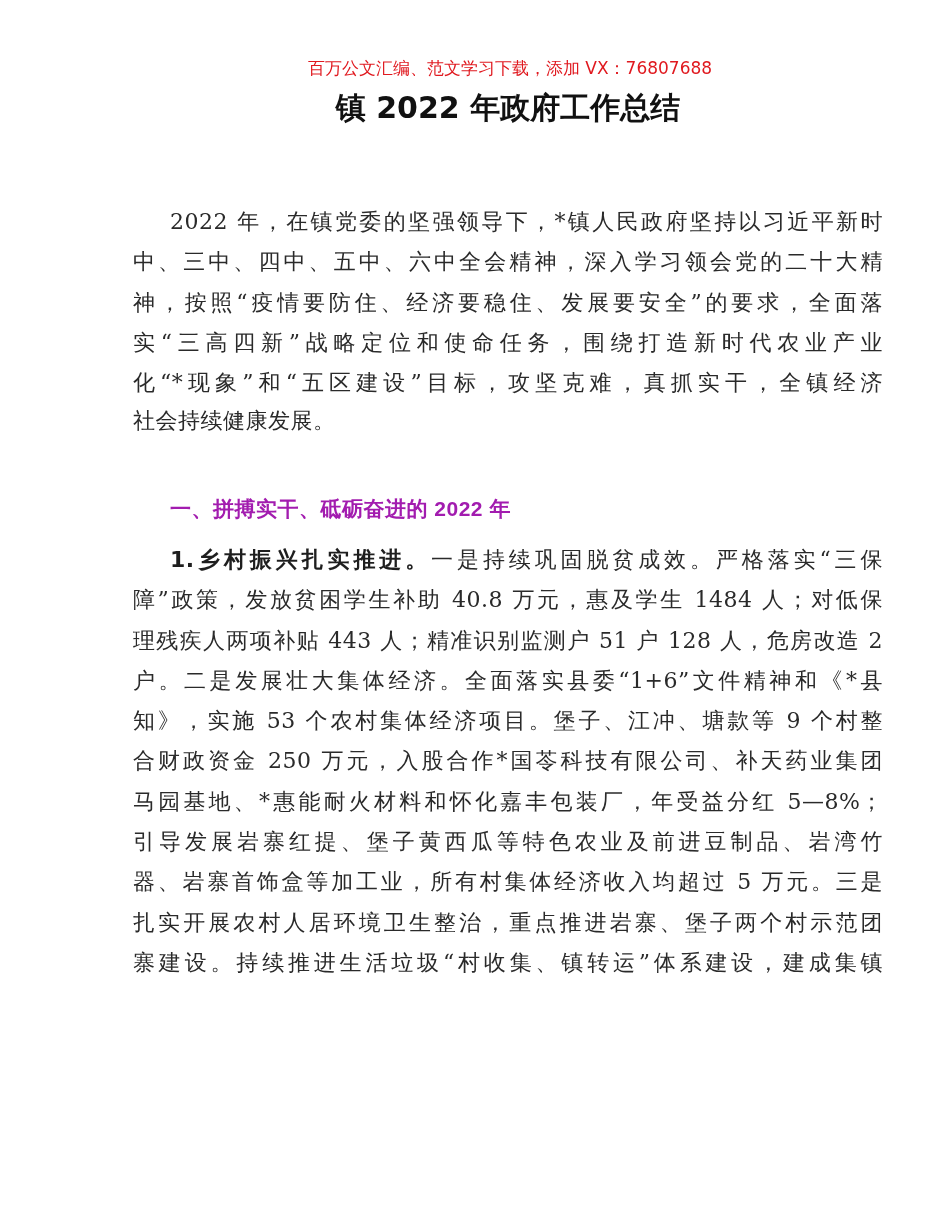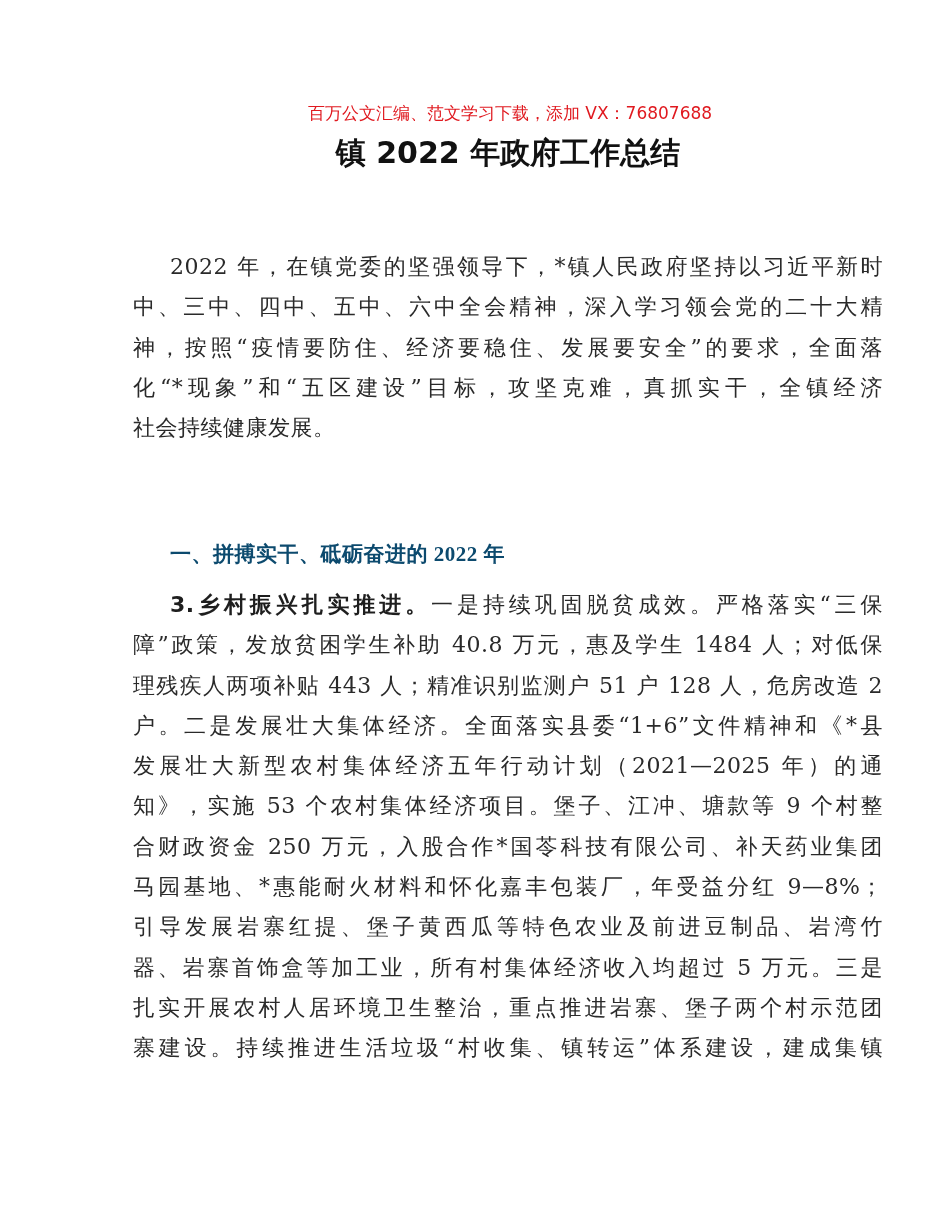--- a/index.html
+++ b/index.html
@@ -1,71 +1,71 @@
 <!DOCTYPE html>
 <html><head>
 <meta charset="utf-8">
 <style>
   html, body { margin: 0; padding: 0; background: #ffffff; }
   body { width: 950px; height: 1230px; position: relative; overflow: hidden; }
-  .page { position: absolute; left: 0; top: 0; width: 950px; height: 950px; background: #ffffff; margin-top: 45px; }
+  .page { position: absolute; left: 0; top: 0; width: 950px; height: 950px; background: #ffffff; }
   .watermark {
     position: absolute; left: 0; top: 57px; width: 1020px; text-align: center;
     color: #e0191f; font-family: "DejaVu Sans", sans-serif; font-size: 17px; line-height: 22px;
     white-space: nowrap;
   }
   .title {
     position: absolute; left: 0; top: 88px; width: 1016px; text-align: center;
     color: #111111; font-family: "DejaVu Sans", sans-serif; font-weight: bold; font-size: 30px; line-height: 40px;
     white-space: nowrap;
   }
   .body-text {
     position: absolute; left: 133px; width: 750px;
     font-family: "DejaVu Serif", serif; font-size: 22px; color: #2a2a2a;
   }
   .line {
     display: block; height: 40.3px; line-height: 40.3px; white-space: nowrap;
     text-align: justify; text-align-last: justify; letter-spacing: 0.5px;
   }
-  .line.last { text-align-last: left; }
+  .line.last { text-align-last: left; font-family: Liberation Mono, monospace; }
   .indent { padding-left: 37px; }
   .h1 {
-    font-family: Liberation Serif, serif; font-weight: bold; color: #0c4a6e; font-size: 21px;
+    font-family: Liberation Sans, sans-serif; font-weight: bold; color: #a21caf; font-size: 21px;
     text-align-last: left; padding-left: 37px;
   }
   .b { font-family: "DejaVu Sans", sans-serif; font-weight: bold; color: #1e1e1e; }
 </style>
 </head>
 <body>
 
 <div class="page">
 
   <div class="watermark">百万公文汇编、范文学习下载，添加 VX：76807688</div>
   <div class="title">镇 2022 年政府工作总结</div>
 
   <div class="body-text" style="top:202px;">
     <span class="line indent">2022 年，在镇党委的坚强领导下，*镇人民政府坚持以习近平新时</span>
     <span class="line">中、三中、四中、五中、六中全会精神，深入学习领会党的二十大精</span>
     <span class="line">神，按照“疫情要防住、经济要稳住、发展要安全”的要求，全面落</span>
+    <span class="line">实“三高四新”战略定位和使命任务，围绕打造新时代农业产业</span>
     <span class="line">化“*现象”和“五区建设”目标，攻坚克难，真抓实干，全镇经济</span>
     <span class="line last">社会持续健康发展。</span>
   </div>
 
   <div class="body-text" style="top:489px;">
     <span class="line h1">一、拼搏实干、砥砺奋进的 2022 年</span>
   </div>
 
   <div class="body-text" style="top:540px;">
-    <span class="line indent"><span class="b">3.乡村振兴扎实推进。</span><span>一是持续巩固脱贫成效。严格落实“三保</span></span>
+    <span class="line indent"><span class="b">1.乡村振兴扎实推进。</span><span>一是持续巩固脱贫成效。严格落实“三保</span></span>
     <span class="line">障”政策，发放贫困学生补助 40.8 万元，惠及学生 1484 人；对低保</span>
     <span class="line">理残疾人两项补贴 443 人；精准识别监测户 51 户 128 人，危房改造 2</span>
     <span class="line">户。二是发展壮大集体经济。全面落实县委“1+6”文件精神和《*县</span>
-    <span class="line">发展壮大新型农村集体经济五年行动计划（2021—2025 年）的通</span>
     <span class="line">知》，实施 53 个农村集体经济项目。堡子、江冲、塘款等 9 个村整</span>
     <span class="line">合财政资金 250 万元，入股合作*国苓科技有限公司、补天药业集团</span>
-    <span class="line">马园基地、*惠能耐火材料和怀化嘉丰包装厂，年受益分红 9—8%；</span>
+    <span class="line">马园基地、*惠能耐火材料和怀化嘉丰包装厂，年受益分红 5—8%；</span>
     <span class="line">引导发展岩寨红提、堡子黄西瓜等特色农业及前进豆制品、岩湾竹</span>
     <span class="line">器、岩寨首饰盒等加工业，所有村集体经济收入均超过 5 万元。三是</span>
     <span class="line">扎实开展农村人居环境卫生整治，重点推进岩寨、堡子两个村示范团</span>
     <span class="line">寨建设。持续推进生活垃圾“村收集、镇转运”体系建设，建成集镇</span>
   </div>
 
 </div>
 
 </body></html>

